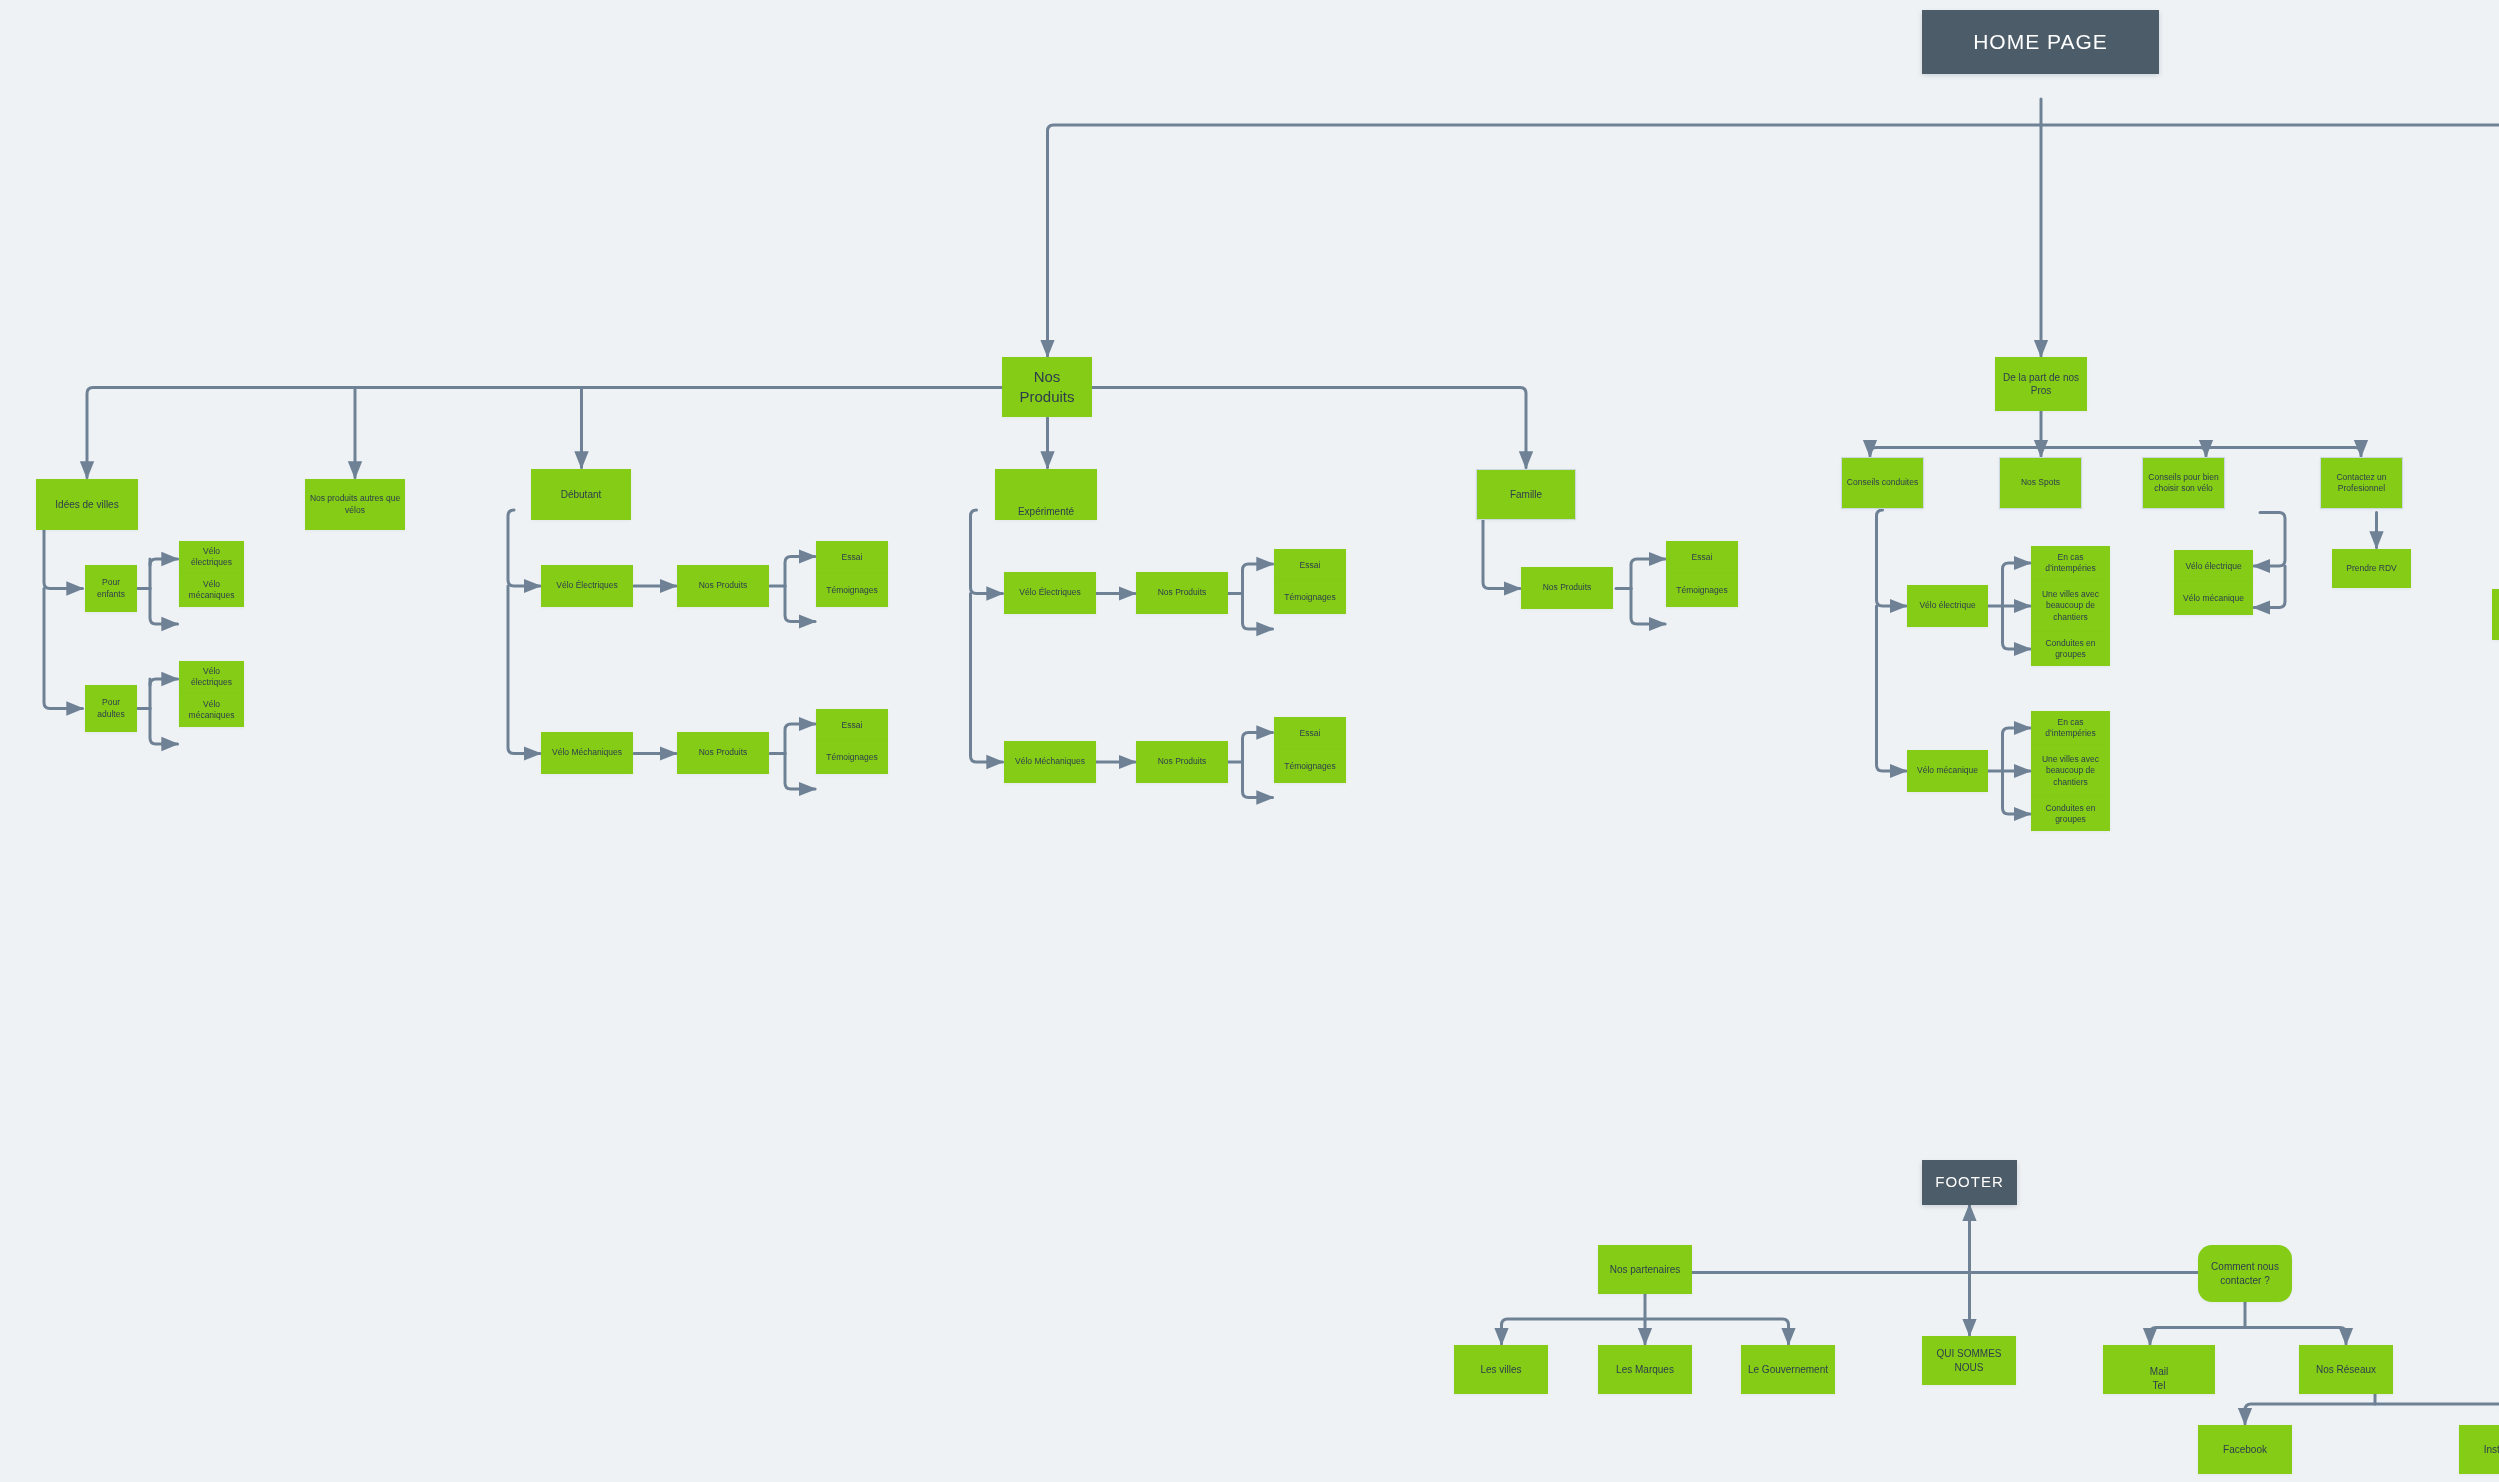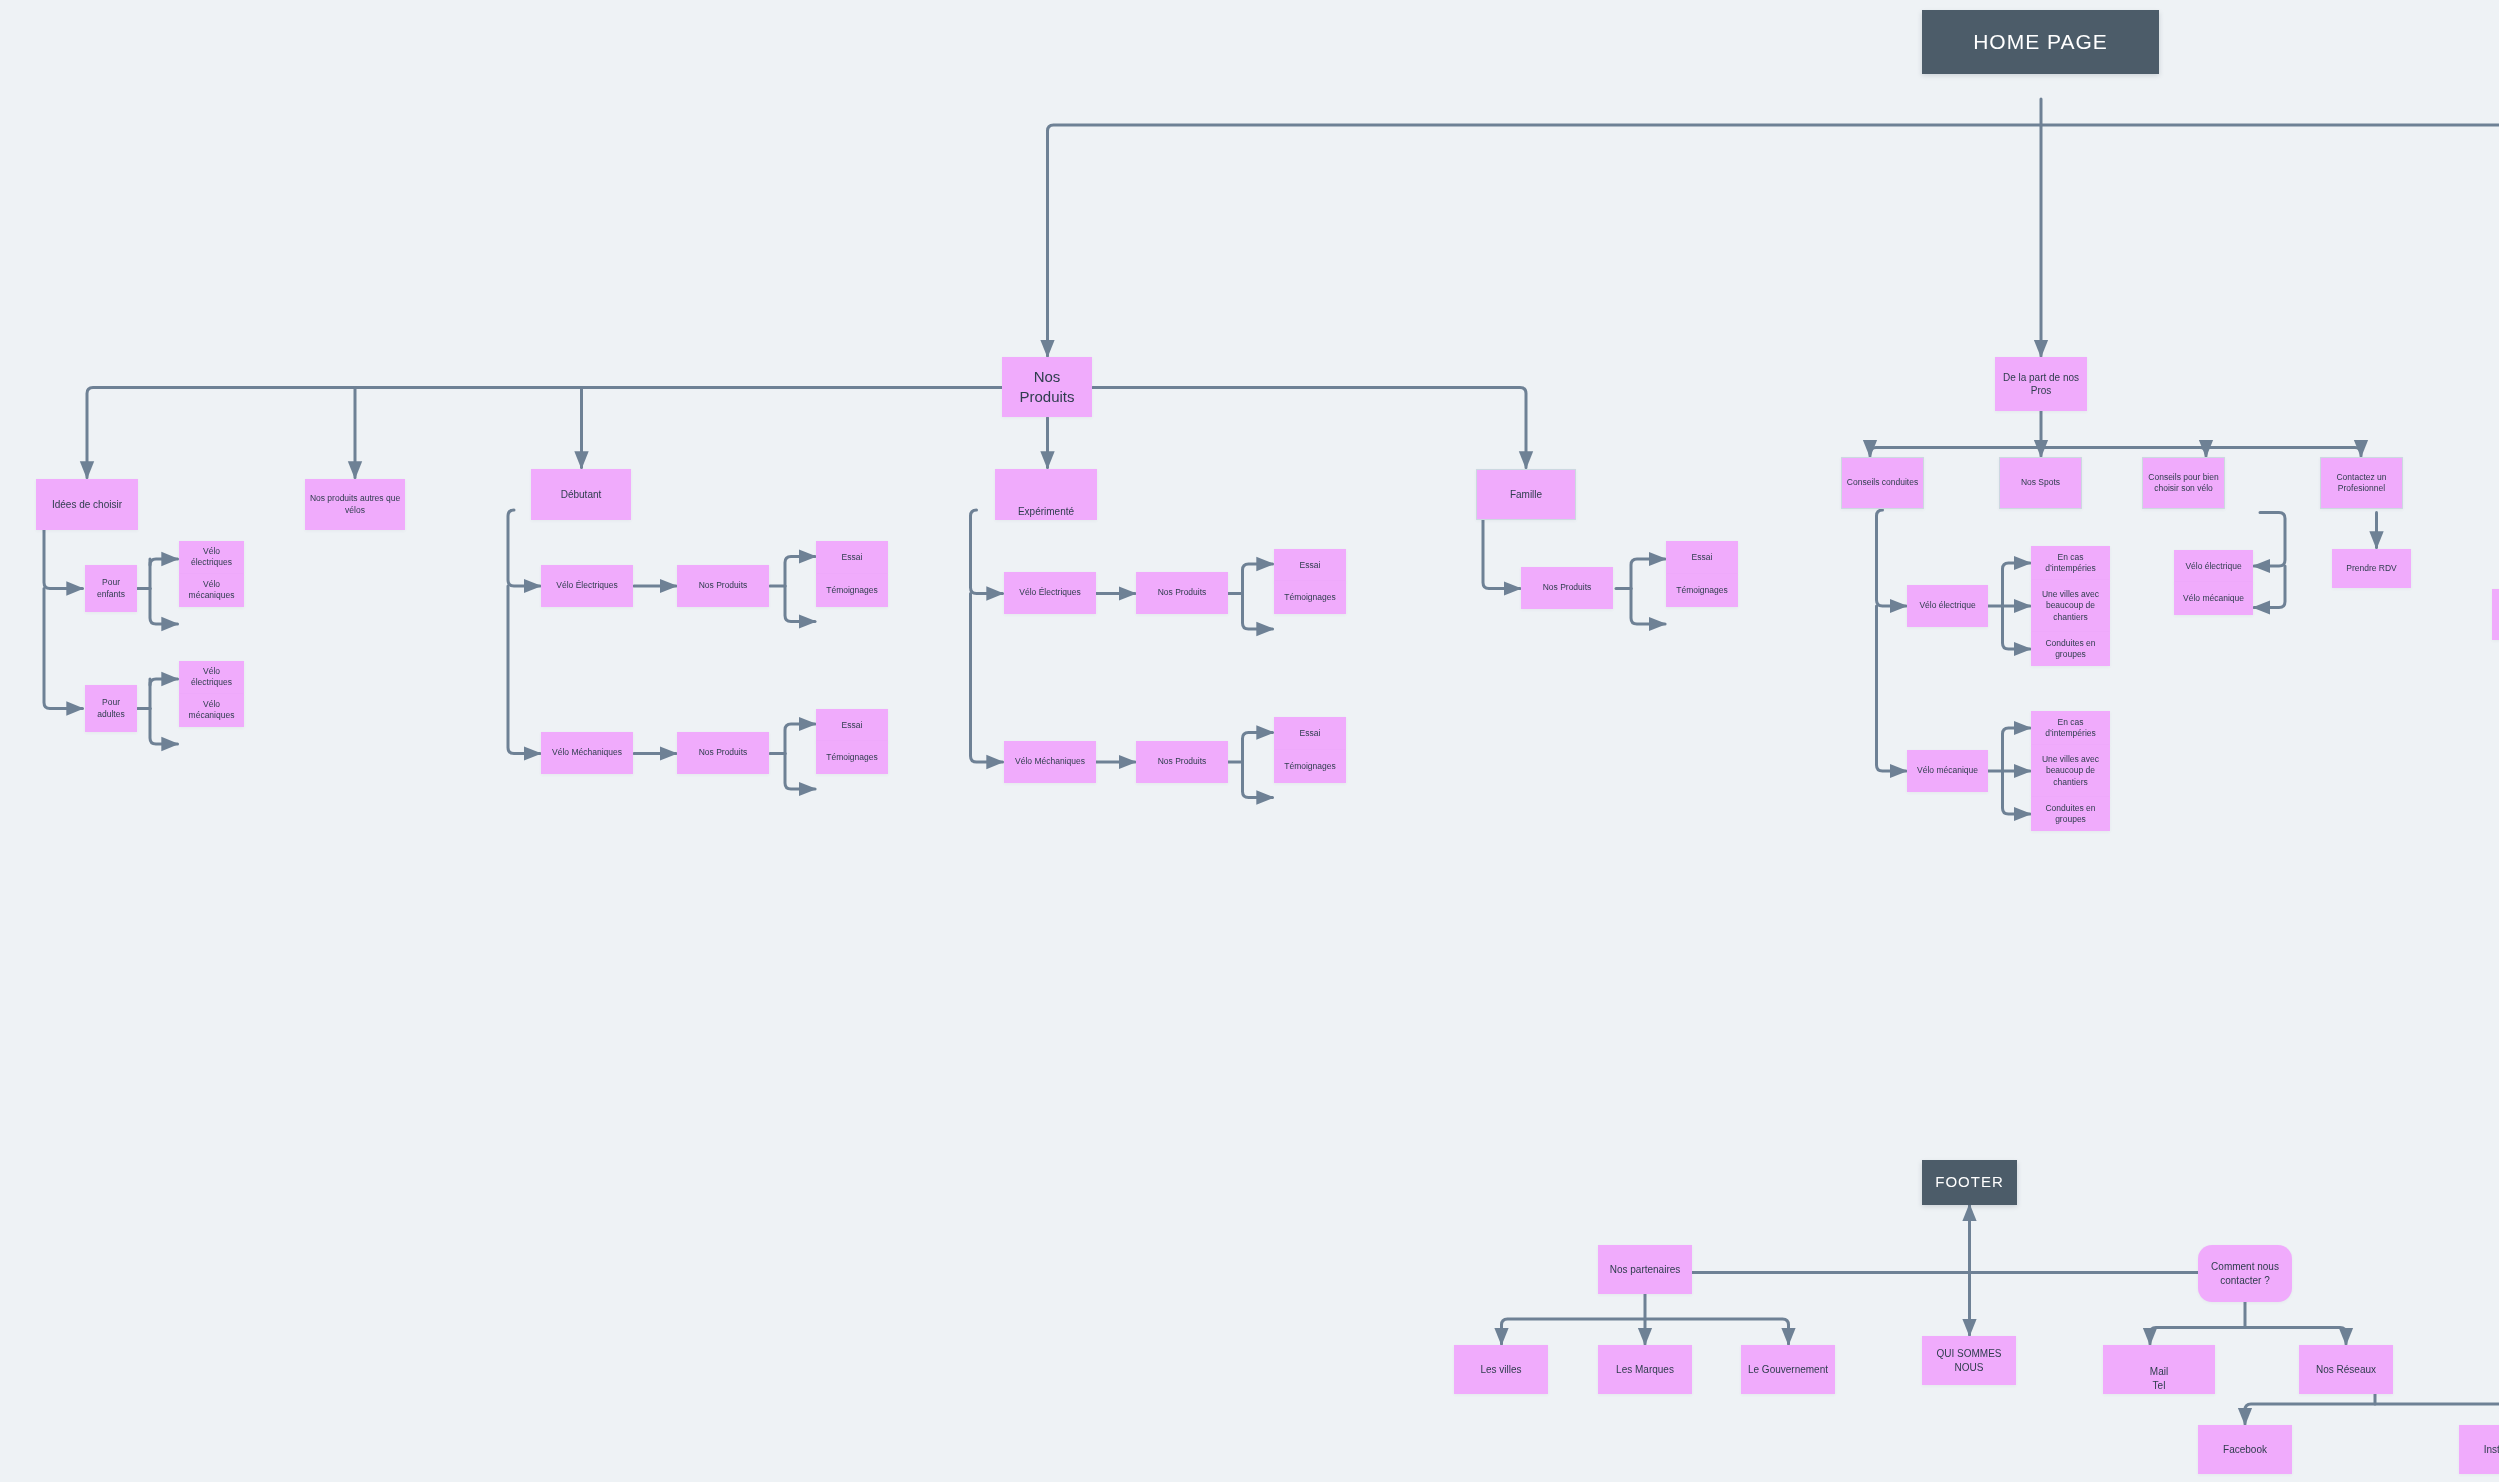--- a/index.html
+++ b/index.html
@@ -6,21 +6,21 @@
   body{
     width:3375px;height:1483px;
     background:#eef2f5;
     font-family:"Liberation Sans", sans-serif;
     overflow:hidden;
   }
   #stage{position:relative;width:3375px;height:1483px;}
   svg#wires{position:absolute;left:0;top:0;width:3375px;height:1483px;pointer-events:none;}
   .node{
     position:absolute;
-    background:#f0abfc;
+    background:#84cc16;
     box-sizing:border-box;
     display:flex;align-items:center;justify-content:center;
     text-align:center;
     color:#2e3d4d;
     line-height:1.35;
     box-shadow:0 1px 3px rgba(60,80,100,.06);
     padding:2px 4px;
   }
   .node.bordered{border:1px solid #ccd8e0;}
   .node.dark{
@@ -169,21 +169,21 @@
 
   <div class="node t-lg" style="left:1002px;top:357px;width:90px;height:60px;">
     <span>Nos Produits</span>
   </div>
 
   <div class="node t-sm" style="left:1995px;top:357px;width:92px;height:54px;">
     <span>De la part de nos Pros</span>
   </div>
 
   <div class="node t-sm" style="left:36px;top:479px;width:102px;height:51px;">
-    <span>Idées de choisir</span>
+    <span>Idées de villes</span>
   </div>
 
   <div class="node t-xs" style="left:305px;top:479px;width:100px;height:51px;">
     <span>Nos produits autres que vélos</span>
   </div>
 
   <div class="node t-sm" style="left:531px;top:469px;width:100px;height:51px;">
     <span>Débutant</span>
   </div>
 

